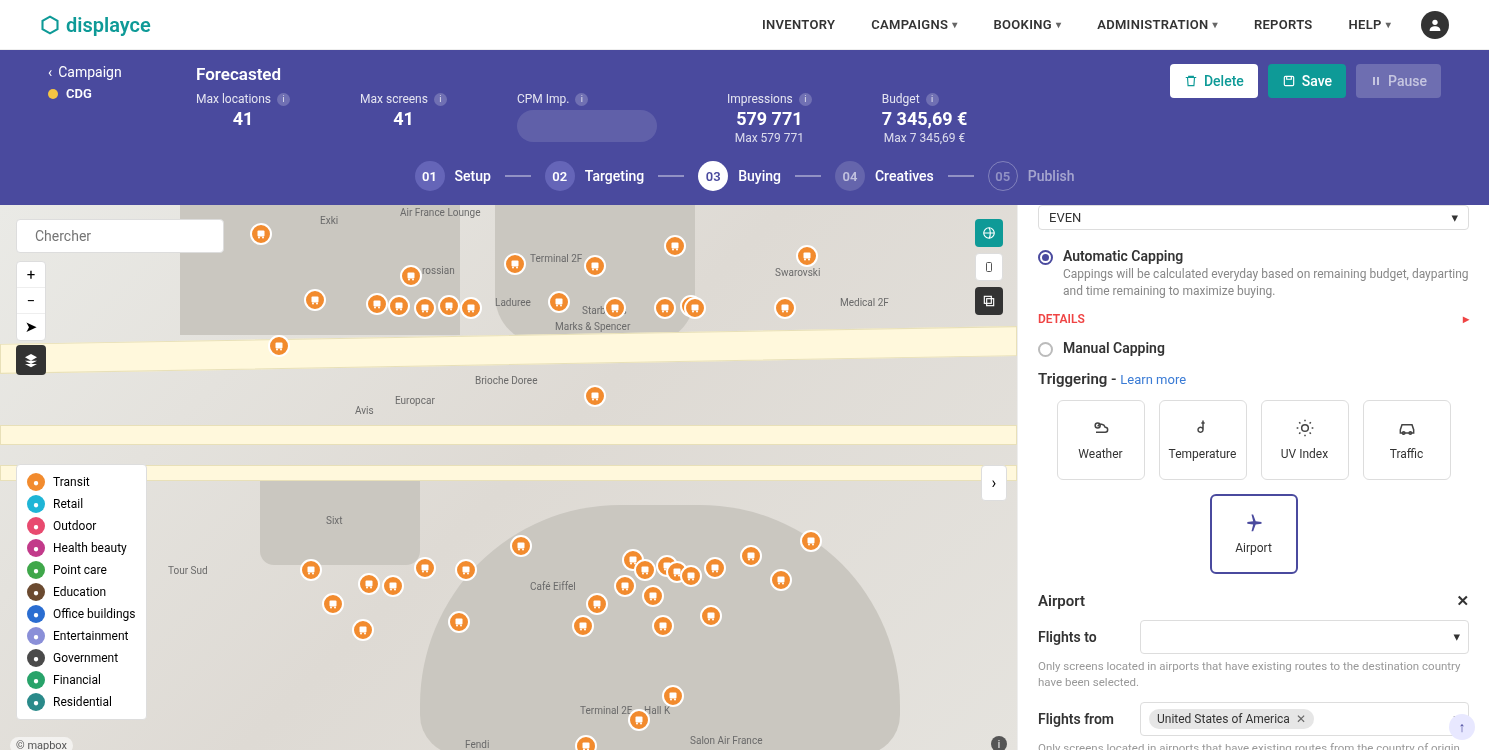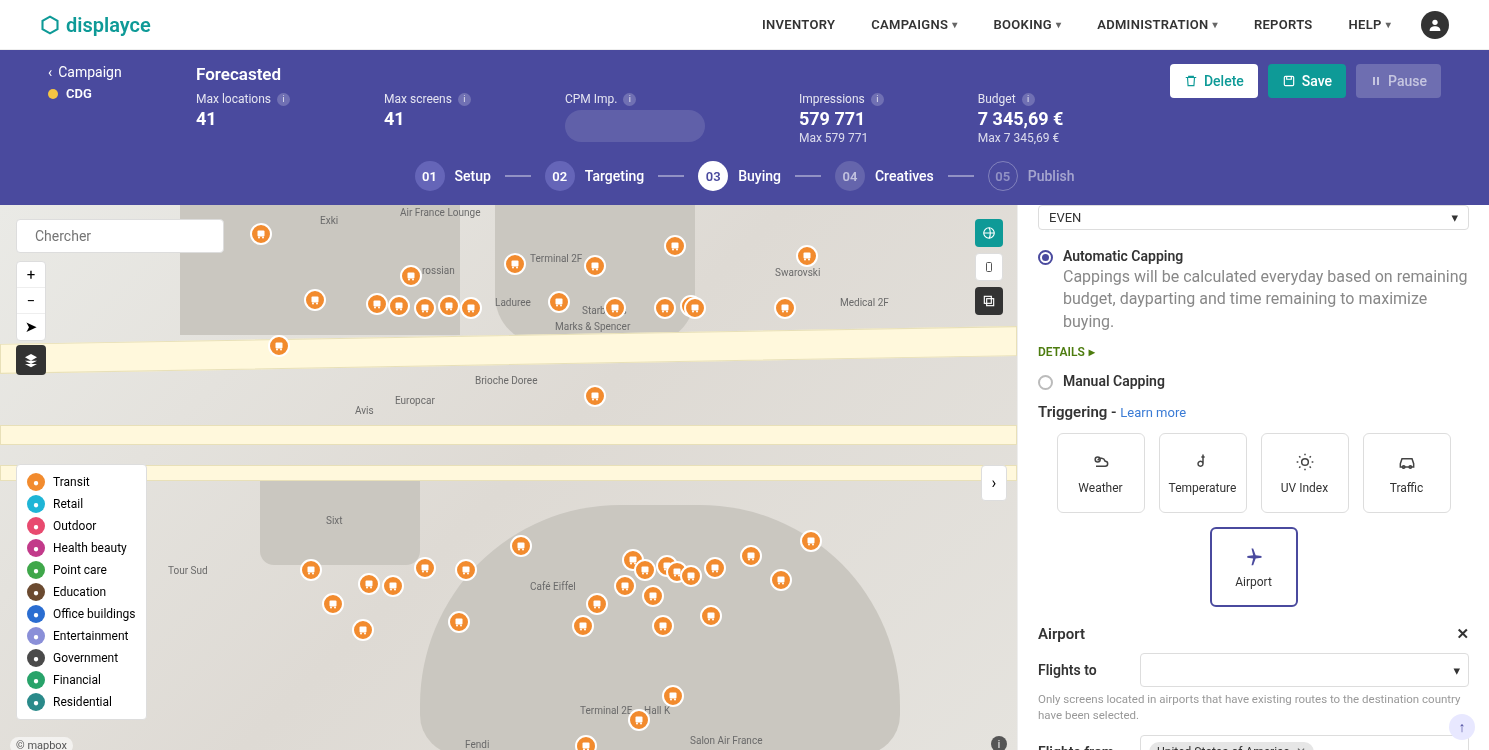--- a/index.html
+++ b/index.html
@@ -15,21 +15,21 @@
 .avatar { width: 28px; height: 28px; border-radius: 50%; background: #333; display: flex; align-items: center; justify-content: center; color: #fff; margin-left: 12px; }
 
 
 .ph { background: #4a4a9e; color: #fff; padding: 14px 48px 0; }
 .ph-row1 { display: flex; align-items: flex-start; gap: 28px; }
 .ph-left { min-width: 120px; }
 .ph-back { font-size: 14px; display: flex; align-items: center; gap: 6px; margin-bottom: 6px; }
 .ph-name { display: flex; align-items: center; gap: 8px; font-size: 13px; font-weight: 600; }
 .dot { width: 10px; height: 10px; border-radius: 50%; background: #f5c542; }
 .ph-title { font-size: 17px; font-weight: 600; margin-bottom: 8px; }
-.ph-metrics { display: flex; gap: 94px; flex: 1; }
+.ph-metrics { display: flex; gap: 70px; flex: 1; text-align: center; }
 .metric-label { font-size: 12px; opacity: .85; display: flex; align-items: center; gap: 6px; }
 .info-circ { width: 13px; height: 13px; border-radius: 50%; background: rgba(255,255,255,.25); display: inline-flex; align-items: center; justify-content: center; font-size: 9px; }
 .metric-val { font-size: 18px; font-weight: 700; margin-top: 2px; }
 .metric-sub { font-size: 12px; opacity: .8; margin-top: 2px; }
 .cpm-box { width: 140px; height: 32px; background: rgba(255,255,255,.12); border-radius: 16px; margin-top: 4px; }
 .ph-actions { display: flex; gap: 10px; align-items: center; }
 .btn { height: 34px; padding: 0 14px; border-radius: 4px; font-size: 14px; font-weight: 500; display: flex; align-items: center; gap: 6px; cursor: pointer; border: none; }
 .btn-del { background: #fff; color: #0e9a97; }
 .btn-save { background: #0e9a97; color: #fff; }
 .btn-pause { background: rgba(255,255,255,.2); color: rgba(255,255,255,.6); }
@@ -76,22 +76,22 @@
 .lic { width: 18px; height: 18px; border-radius: 50%; display: flex; align-items: center; justify-content: center; color: #fff; font-size: 10px; }
 
 
 .panel { width: 472px; background: #fff; border-left: 1px solid #eee; padding: 0 20px 20px; overflow-y: auto; font-size: 13px; color: #333; }
 .sel { width: 100%; height: 25px; border: 1px solid #ddd; border-radius: 4px; padding: 0 10px; display: flex; align-items: center; justify-content: space-between; font-size: 13px; margin-bottom: 18px; }
 .radio-row { display: flex; align-items: flex-start; gap: 10px; margin-bottom: 12px; }
 .radio { width: 15px; height: 15px; border-radius: 50%; border: 2px solid #4a4a9e; margin-top: 2px; flex-shrink: 0; display: flex; align-items: center; justify-content: center; }
 .radio.on::after { content: ""; width: 7px; height: 7px; border-radius: 50%; background: #4a4a9e; }
 .radio.off { border-color: #bbb; }
 .radio-title { font-weight: 600; font-size: 14px; margin-bottom: 2px; }
-.radio-desc { font-size: 16px; color: #888; line-height: 1.4; }
-.details-link { text-align: right; font-size: 12px; font-weight: 600; color: #4d7c0f; margin: 6px 0 14px; display: flex; justify-content: flex-start; align-items: center; gap: 4px; }
+.radio-desc { font-size: 12px; color: #888; line-height: 1.4; }
+.details-link { text-align: right; font-size: 12px; font-weight: 600; color: #ef4444; margin: 6px 0 14px; display: flex; justify-content: space-between; align-items: center; gap: 20px; }
 .section-title { font-size: 15px; font-weight: 600; margin: 8px 0 12px; }
 .section-title a { color: #3a7bd5; font-weight: 400; font-size: 13px; text-decoration: none; }
 
 .trig-grid { display: flex; flex-wrap: wrap; gap: 14px; justify-content: center; margin-bottom: 18px; }
 .trig-card { width: 88px; height: 80px; border: 1px solid #ddd; border-radius: 6px; display: flex; flex-direction: column; align-items: center; justify-content: center; gap: 6px; font-size: 12px; cursor: pointer; }
 .trig-card.sel-card { border: 2px solid #4a4a9e; }
 .trig-card svg { width: 24px; height: 20px; color: #444; }
 .trig-card.sel-card svg { color: #4a4a9e; }
 
 .sub-title { font-size: 15px; font-weight: 600; margin-bottom: 10px; display: flex; justify-content: space-between; align-items: center; }

